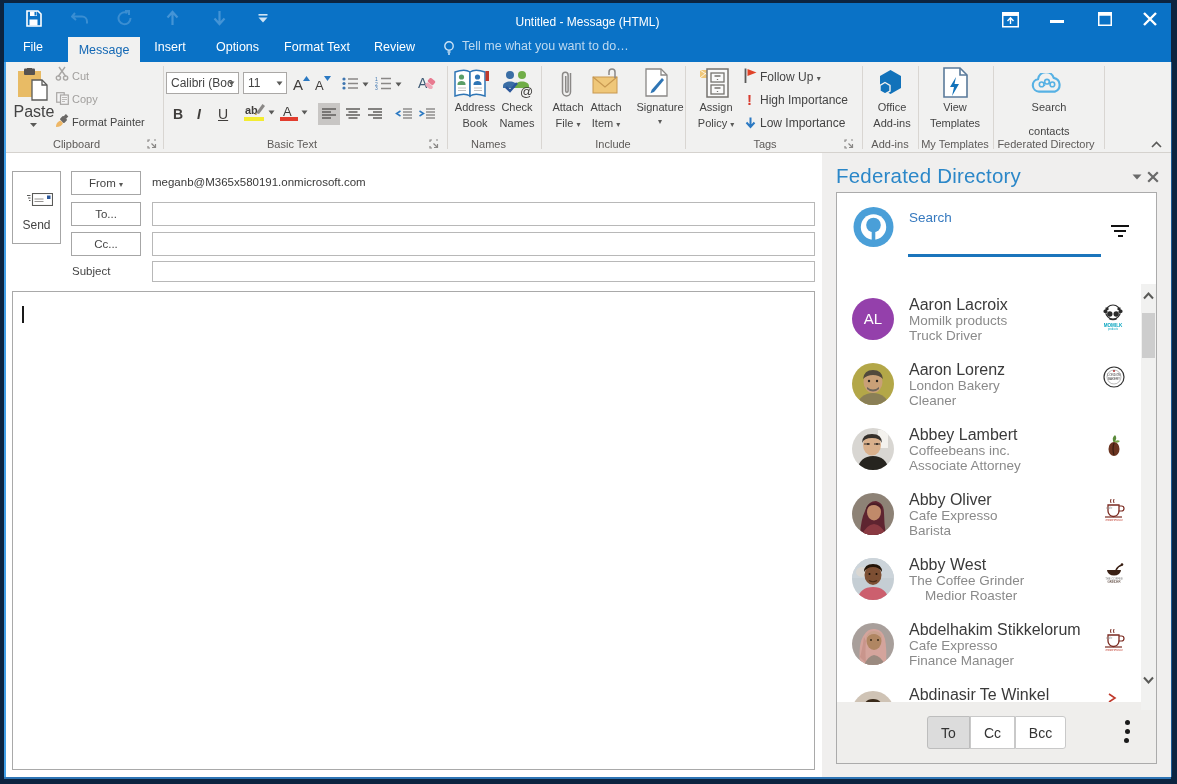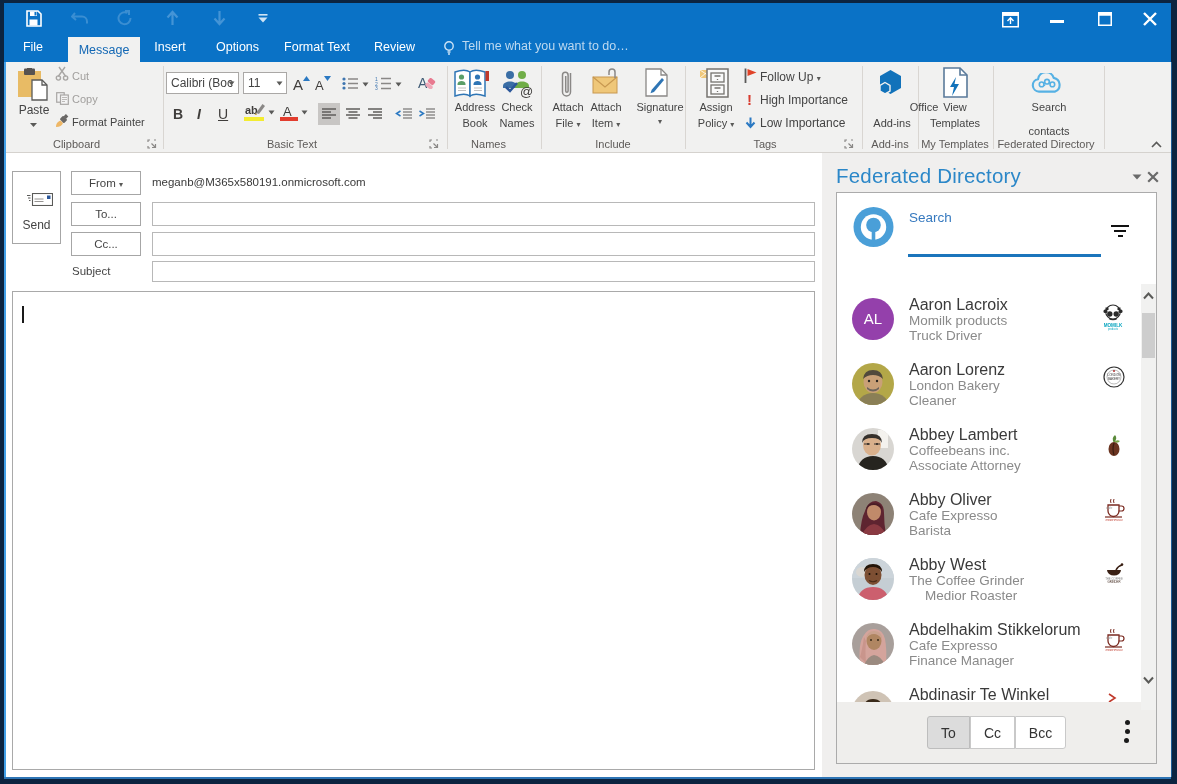--- a/index.html
+++ b/index.html
@@ -51,20 +51,21 @@
     <svg class="abs" style="left:161px; top:7px;" width="15" height="16" viewBox="0 0 15 16">
       <path d="M7.5 15 V3 M2.5 7.5 L7.5 2 L12.5 7.5" fill="none" stroke="#4494d6" stroke-width="2.2"></path>
     </svg>
     <svg class="abs" style="left:208px; top:7px;" width="15" height="16" viewBox="0 0 15 16">
       <path d="M7.5 1 V13 M2.5 8.5 L7.5 14 L12.5 8.5" fill="none" stroke="#4494d6" stroke-width="2.2"></path>
     </svg>
     <svg class="abs" style="left:253px; top:11px;" width="12" height="9" viewBox="0 0 12 9">
       <rect x="1.5" y="0" width="9" height="1.6" fill="#cfe4f5"></rect>
       <path d="M1.5 3.5 h9 L6 8.5 z" fill="#cfe4f5"></path>
     </svg>
+    <div id="titletext">Untitled - Message (HTML)</div>
 
     <svg class="abs" style="left:998px; top:9px;" width="17" height="16" viewBox="0 0 17 16">
       <rect x="0.75" y="0.75" width="15.5" height="14" fill="none" stroke="#fff" stroke-width="1.5"></rect>
       <rect x="0.75" y="0.75" width="15.5" height="3.2" fill="#fff"></rect>
       <path d="M8.5 12 V6.5 M5.5 9 L8.5 5.8 L11.5 9" fill="none" stroke="#fff" stroke-width="1.4"></path>
     </svg>
     <div class="abs" style="left:1046px; top:17px; width:14px; height:2.5px; background:#fff;"></div>
     <svg class="abs" style="left:1094px; top:9px;" width="14" height="14" viewBox="0 0 14 14">
       <rect x="0.75" y="0.75" width="12.5" height="12.5" fill="none" stroke="#fff" stroke-width="1.5"></rect>
       <rect x="0.75" y="0.75" width="12.5" height="3" fill="#fff"></rect>
@@ -95,21 +96,21 @@
     <div class="gsep" style="left:989px;"></div>
     <div class="gsep" style="left:1100px;"></div>
 
     <svg class="abs" style="left:13px; top:6px;" width="34" height="33" viewBox="0 0 34 33">
       <rect x="1" y="3" width="23" height="26" fill="#e8bb65"></rect>
       <rect x="7" y="0.5" width="11" height="6.5" rx="1" fill="#565250"></rect>
       <rect x="10" y="-1" width="5" height="4" rx="1" fill="#565250"></rect>
       <path d="M15 12 h10 l5 5 v15 h-15 z" fill="#fff" stroke="#5a5a58" stroke-width="1.3"></path>
       <path d="M25 12 v5 h5" fill="none" stroke="#5a5a58" stroke-width="1.3"></path>
     </svg>
-    <div class="rtxt" style="left:30px; top:41px; font-size:12px; transform:translateX(-50%);">Paste</div>
+    <div class="rtxt" style="left:30px; top:41px; font-size:16px; transform:translateX(-50%);">Paste</div>
     <svg class="abs" style="left:25px; top:60px;" width="9" height="6" viewBox="0 0 9 6">
         <path d="M1 1 h7 L4.5 5 z" fill="#5a5a58"></path>
       </svg>
     <svg class="abs" style="left:51px; top:4px;" width="14" height="15" viewBox="0 0 14 15">
       <path d="M3.2 10.5 L10 1 M10.8 10.5 L4 1" stroke="#a8a6a4" stroke-width="1.4" fill="none"></path>
       <circle cx="3.4" cy="12" r="2.1" fill="none" stroke="#a8a6a4" stroke-width="1.4"></circle>
       <circle cx="10.6" cy="12" r="2.1" fill="none" stroke="#a8a6a4" stroke-width="1.4"></circle>
     </svg>
     <div class="rtxt gray" style="left:68px; top:8px;">Cut</div>
     <svg class="abs" style="left:52px; top:30px;" width="13" height="13" viewBox="0 0 13 13">
@@ -285,21 +286,21 @@
     <div class="glabel" style="left:761px;">Tags</div>
     <svg class="launcher" style="left:840px;" width="10" height="10" viewBox="0 0 10 10">
       <path d="M1 3 v-2 h2 M7 1 h2 M1 7 v2 h2" stroke="#8a8886" stroke-width="1.2" fill="none"></path>
       <path d="M4.5 4.5 L8.5 8.5 M8.5 5 v3.5 h-3.5" stroke="#8a8886" stroke-width="1.2" fill="none"></path>
     </svg>
 
     <svg class="abs" style="left:874px; top:7px;" width="25" height="27" viewBox="0 0 25 27">
       <path d="M12.5 1 L23 7 V19 L12.5 25 L2 19 V7 z" fill="#1172ba"></path>
       <path d="M7 13.5 L12 16.4 V22 L7 24.9 L2 22 V16.4 z" fill="#1172ba" stroke="#f1f1f0" stroke-width="1.4"></path>
     </svg>
-    <div class="rtxt" style="left:888px; top:39px; transform:translateX(-50%);margin-left:32px;">Office</div>
+    <div class="rtxt" style="left:888px; top:39px; transform:translateX(-50%);">Office</div>
     <div class="rtxt" style="left:888px; top:55px; transform:translateX(-50%);">Add-ins</div>
     <div class="glabel" style="left:886px;">Add-ins</div>
 
     <svg class="abs" style="left:938px; top:5px;" width="26" height="31" viewBox="0 0 26 31">
       <path d="M2 1 h16 l7 7 v22 h-23 z" fill="#fff" stroke="#5a7a9a" stroke-width="1.6"></path>
       <path d="M18 1 v7 h7" fill="none" stroke="#5a7a9a" stroke-width="1.6"></path>
       <path d="M14 10 L8 20 h4 l-2 9 7-12 h-4.5 z" fill="#1172ba"></path>
     </svg>
     <div class="rtxt" style="left:951px; top:39px; transform:translateX(-50%);">View</div>
     <div class="rtxt" style="left:951px; top:55px; transform:translateX(-50%);">Templates</div>

